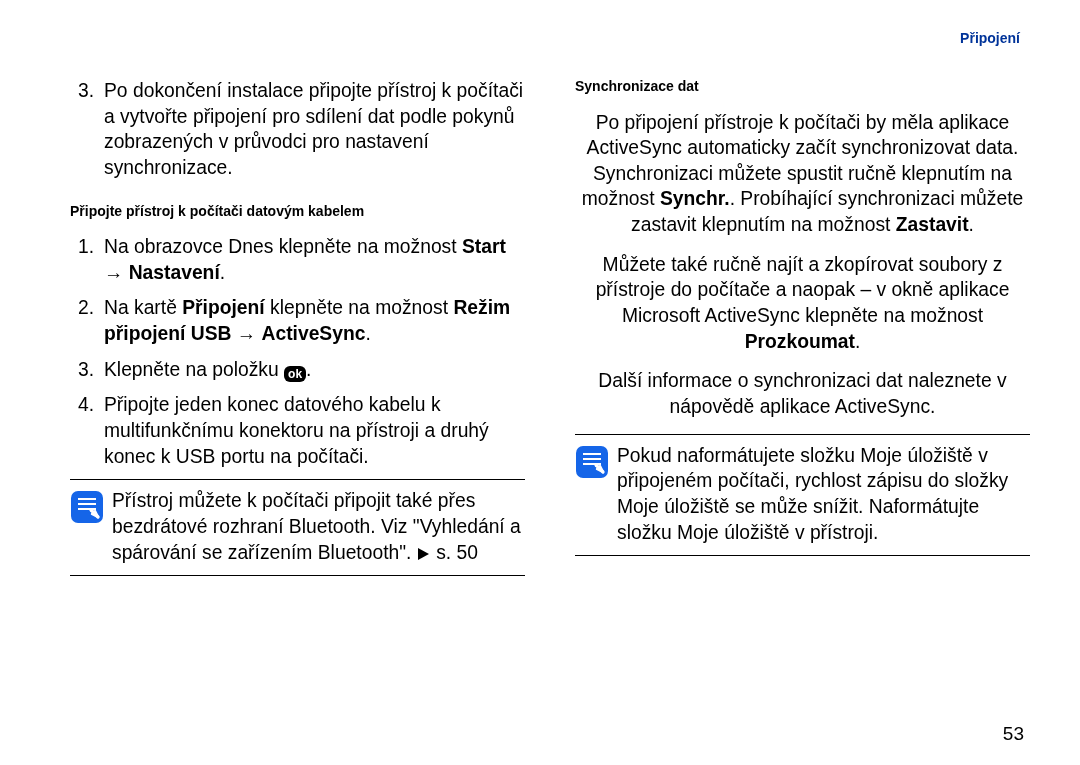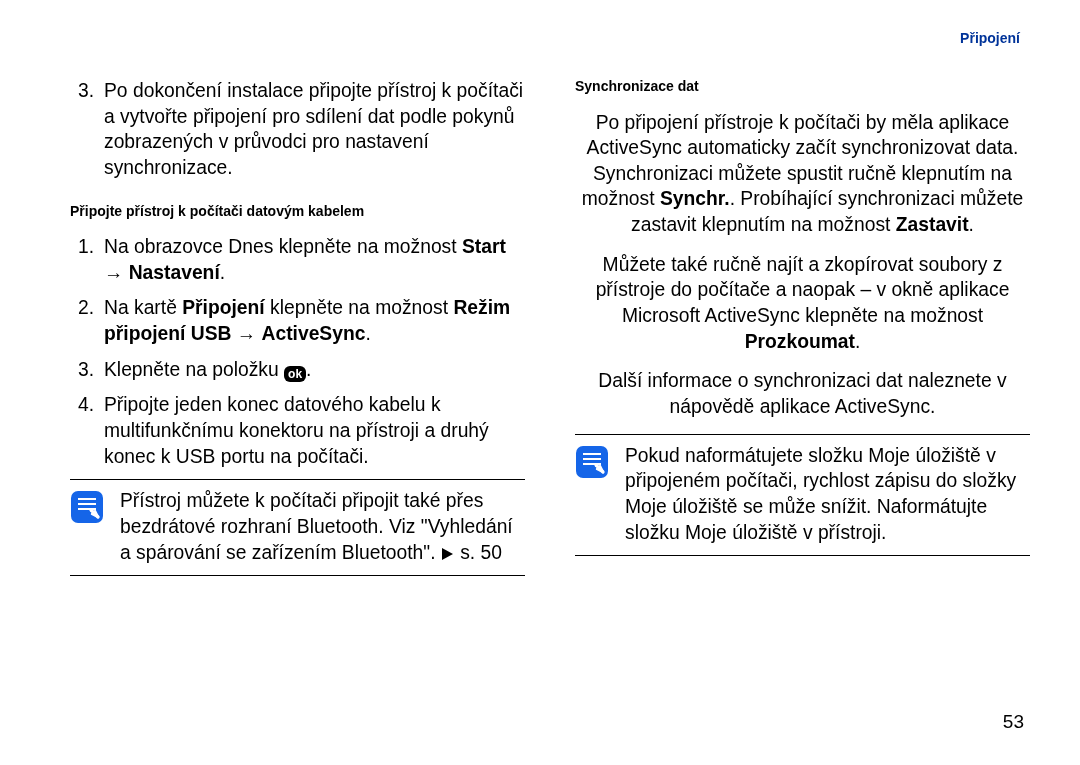--- a/index.html
+++ b/index.html
@@ -58,21 +58,21 @@
     font-weight: bold;
     margin: 22px 0 14px 0;
     line-height: 1.25;
   }
   .para { margin-bottom: 14px; text-align: center; }
   .note {
     border-top: 1.5px solid #000;
     border-bottom: 1.5px solid #000;
     padding: 8px 0 10px 0;
     display: flex;
-    gap: 16px;
+    gap: 8px;
     margin-top: 2px;
   }
   .note-icon {
     flex: 0 0 34px;
     height: 34px;
     margin-top: 2px;
   }
   .note-icon svg { width: 34px; height: 34px; display:block; }
   .note-body {
     flex: 1;
@@ -97,21 +97,21 @@
     display: inline-block;
     width: 0; height: 0;
     border-top: 6px solid transparent;
     border-bottom: 6px solid transparent;
     border-left: 11px solid #000;
     vertical-align: -1px;
     margin: 0 2px 0 1px;
   }
   .page-number {
     position: absolute;
-    bottom: 32px;
+    bottom: 20px;
     right: 56px;
     font-size: 19px;
   }
   b { font-weight: bold; }
 </style>
 </head>
 <body>
 
 <div class="page">
   <div class="header-label">Připojení</div>

